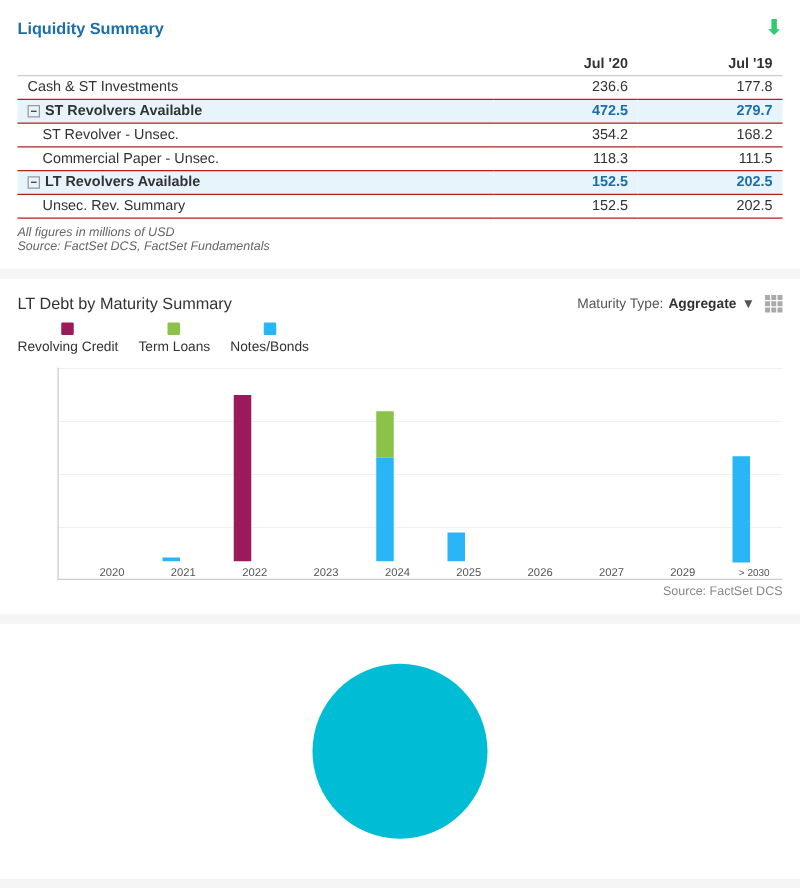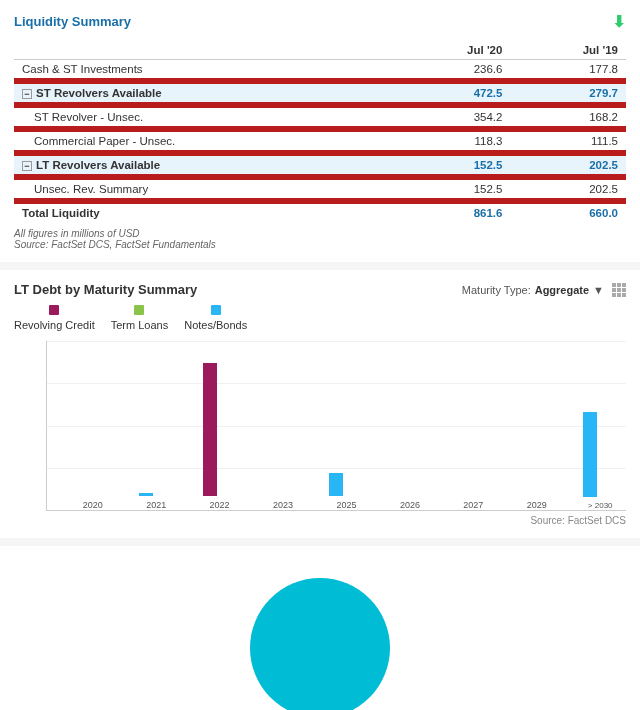--- a/index.html
+++ b/index.html
@@ -37,21 +37,21 @@
       text-align: right;
       padding: 3px 8px;
       font-weight: bold;
       border-bottom: 1px solid #ccc;
       color: #333;
     }
     .liquidity-table th:first-child { text-align: left; }
     .liquidity-table td {
       padding: 3px 8px;
       text-align: right;
-      border-bottom: 6px solid #b91c1c;
+      border-bottom: 1px solid #b91c1c;
     }
     .liquidity-table td:first-child { text-align: left; }
     .row-highlight td {
       background: #e8f4fb;
       font-weight: bold;
       color: #1a6fa8;
     }
     .row-highlight td:first-child { color: #333; }
     .row-total td {
       font-weight: bold;
@@ -225,36 +225,31 @@
         <tr class="row-highlight">
           <td><span class="collapse-icon">−</span>LT Revolvers Available</td>
           <td>152.5</td>
           <td>202.5</td>
         </tr>
         <tr class="row-sub">
           <td>Unsec. Rev. Summary</td>
           <td>152.5</td>
           <td>202.5</td>
         </tr>
-        <tr class="row-total">
-          <td>Total Liquidity</td>
-          <td class="val-blue">861.6</td>
-          <td style="font-weight: bold;">660.0</td>
-        </tr>
       </tbody>
   </table>
   <div class="footnote">
     <div>All figures in millions of USD</div>
     <div>Source: FactSet DCS, FactSet Fundamentals</div>
   </div>
 </div>
 
 <div class="section">
   <div class="chart-header">
-    <span style="font-size:13px;font-weight:bold;color:#333;">LT Debt by Maturity Summary</span>
+    <span style="font-size:13px;font-weight:normal;color:#333;">LT Debt by Maturity Summary</span>
     <div style="display:flex;align-items:center;gap:8px;padding-left:12px;">
       <span class="maturity-type">
         <span>Maturity Type:</span>
         <span style="cursor:pointer;color:#333;font-weight:bold;">Aggregate</span>
         <span style="cursor:pointer;">▼</span>
       </span>
       <div class="grid-icon">
         <span></span>
           <span></span>
           <span></span>
@@ -300,20 +295,27 @@
             <div class="bar-segment" style="height: 132.812px; background: rgb(155, 26, 92);"></div>
           </div>
           <div class="bar-label">2022</div>
         </div>
         <div class="bar-group">
           <div class="bar-stack"></div>
           <div class="bar-label">2023</div>
         </div>
         <div class="bar-group">
           <div class="bar-stack">
+            <div class="bar-segment" style="height: 83.0078px; background: rgb(41, 182, 246);"></div>
+            <div class="bar-segment" style="height: 36.5234px; background: rgb(139, 195, 74);"></div>
+          </div>
+          <div class="bar-label">2024</div>
+        </div>
+        <div class="bar-group">
+          <div class="bar-stack">
             <div class="bar-segment" style="height: 23.2422px; background: rgb(41, 182, 246);"></div>
           </div>
           <div class="bar-label">2025</div>
         </div>
         <div class="bar-group">
           <div class="bar-stack"></div>
           <div class="bar-label">2026</div>
         </div>
         <div class="bar-group">
           <div class="bar-stack"></div>

